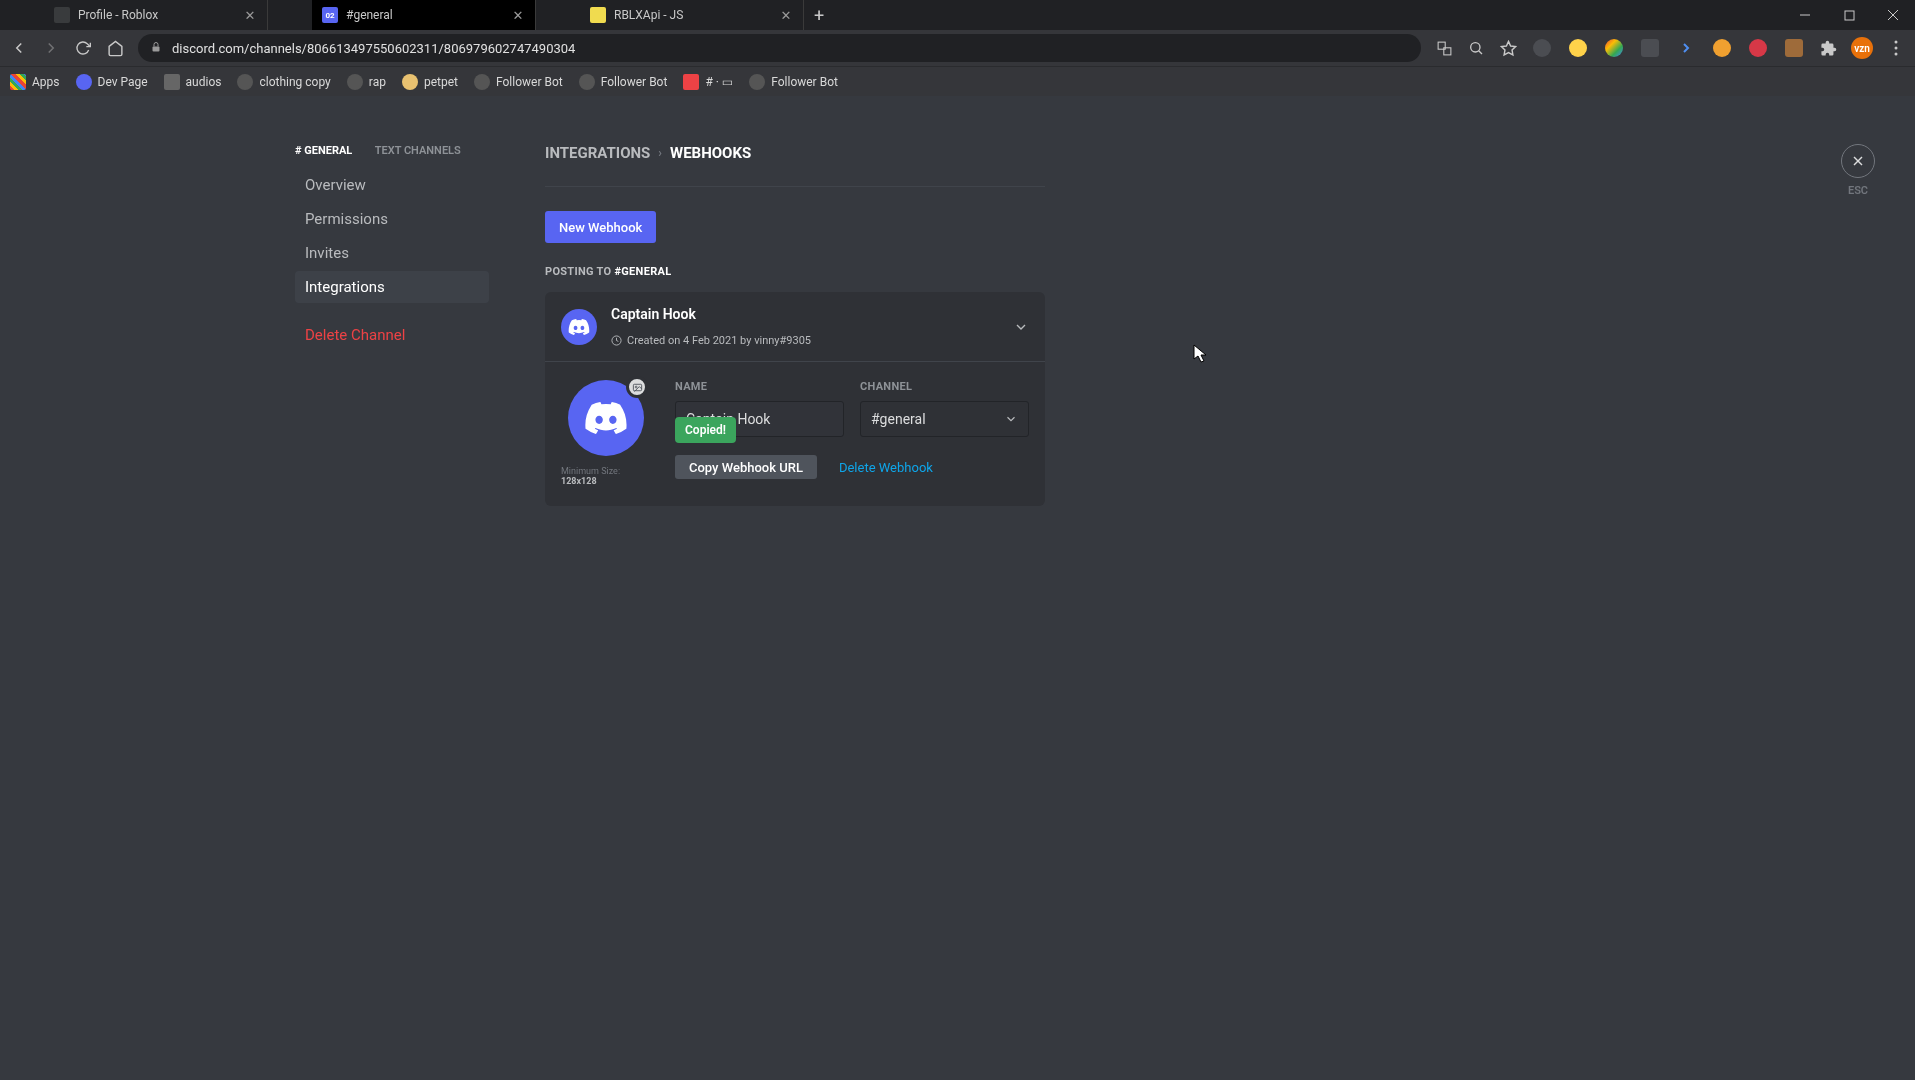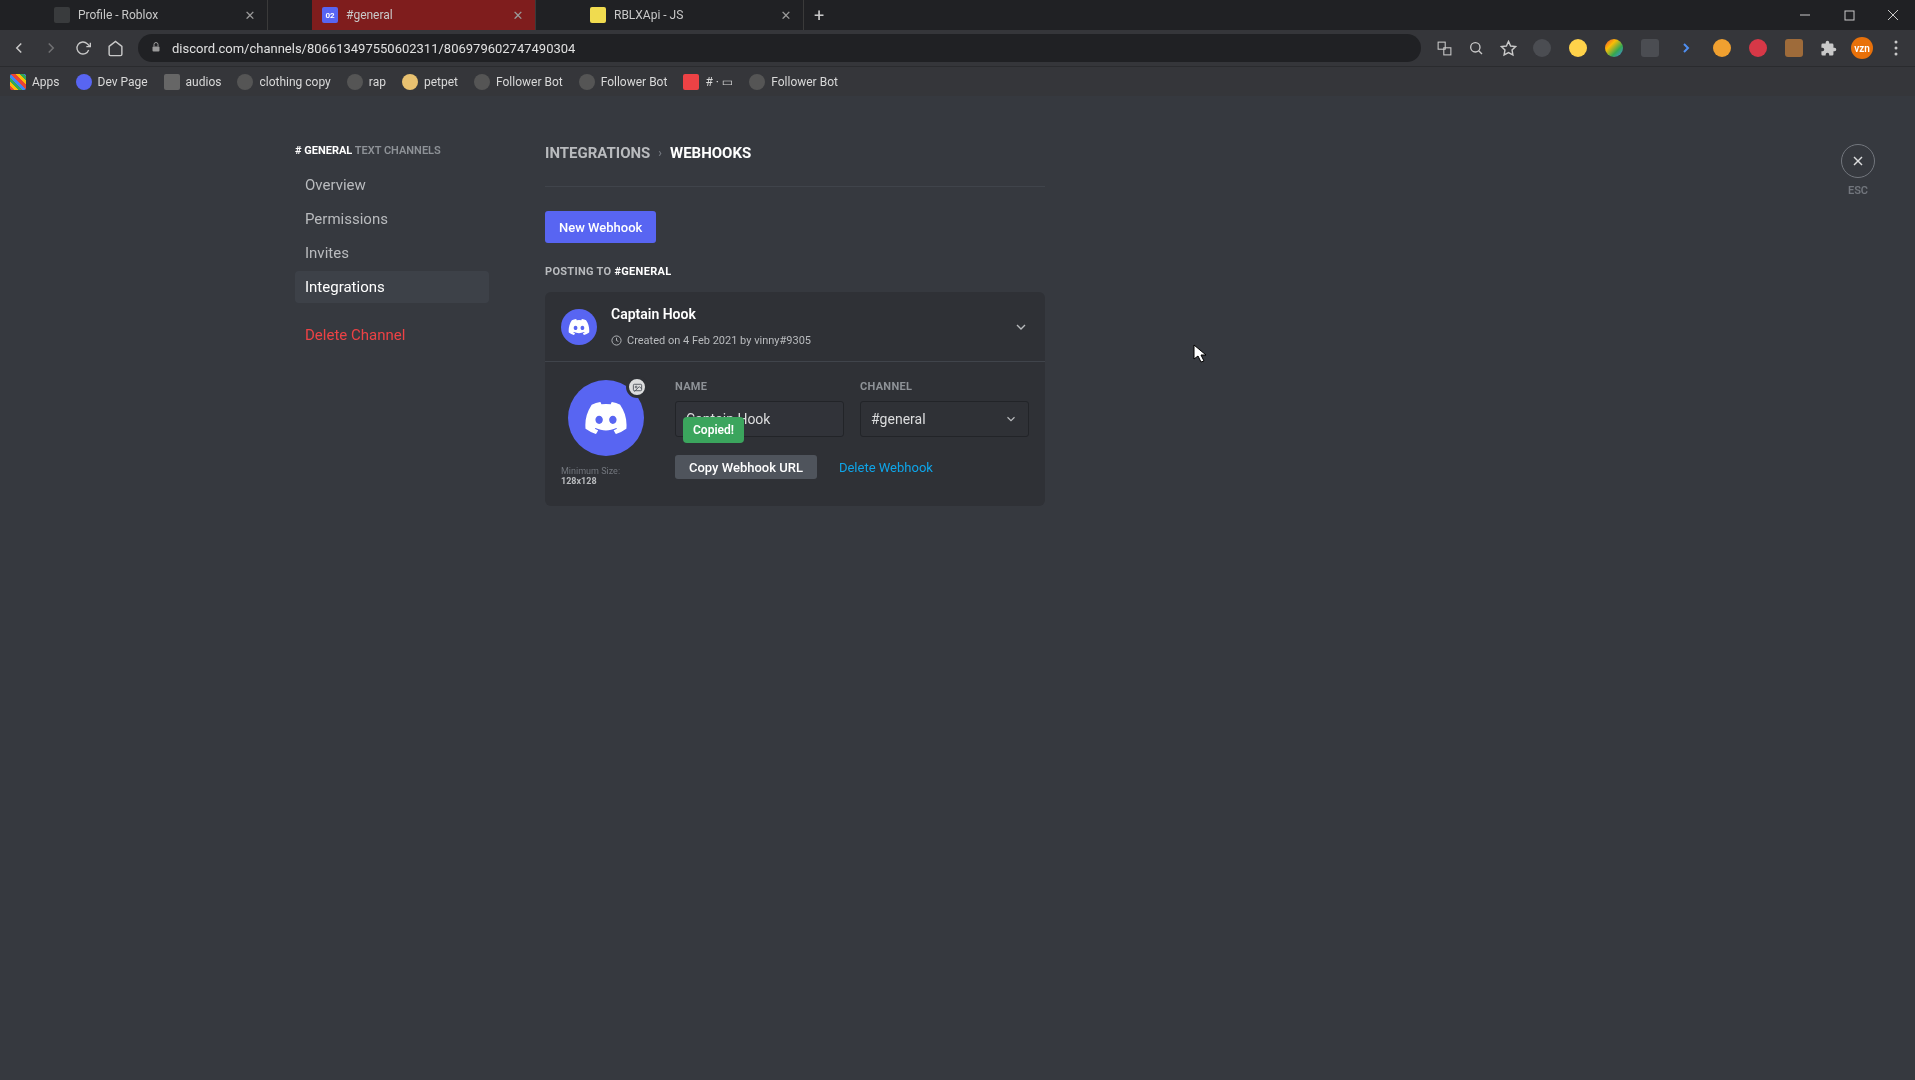--- a/index.html
+++ b/index.html
@@ -2,21 +2,21 @@
 <html><head>
 <meta charset="utf-8">
 <style>
 * { margin:0; padding:0; box-sizing:border-box; font-family:-apple-system,BlinkMacSystemFont,"Segoe UI",Roboto,sans-serif; }
 body { background:#202225; width:1915px; height:1080px; overflow:hidden; color:#dcddde; }
 
 
 .titlebar { height:30px; background:#202124; display:flex; align-items:center; }
 .tabs { display:flex; height:100%; }
 .tab { width:224px; height:30px; display:flex; align-items:center; padding:0 10px; gap:8px; font-size:12px; color:#c9c9c9; border-right:1px solid #3a3a3a; position:relative;margin-left:44px; }
-.tab.active { background:#7f1d1d; }
+.tab.active { background:#000000; }
 .tab .favicon { width:16px; height:16px; border-radius:2px; flex-shrink:0; }
 .tab .close { margin-left:auto; width:14px; height:14px; display:flex; align-items:center; justify-content:center; font-size:13px; color:#9a9a9a; }
 .newtab { width:30px; display:flex; align-items:center; justify-content:center; color:#c9c9c9; font-size:18px; }
 .winbtns { margin-left:auto; display:flex; }
 .winbtn { width:44px; height:30px; display:flex; align-items:center; justify-content:center; color:#c9c9c9; }
 
 .nav { height:36px; background:#35363a; display:flex; align-items:center; padding:0 10px; gap:14px; }
 .nav .ico { width:18px; height:18px; display:flex; align-items:center; justify-content:center; color:#c9c9c9; }
 .addr { flex:1 1 auto; height:28px; background:#202124; border-radius:14px; display:flex; align-items:center; padding:0 12px; gap:8px; font-size:13px; color:#e0e0e0; }
 .addr .lock { width:14px; height:14px; color:#9a9a9a; }
@@ -26,21 +26,21 @@
 
 .bmbar { height:30px; background:#35363a; border-top:1px solid #2a2b2e; display:flex; align-items:center; padding:0 10px; gap:16px; font-size:12px; color:#d9d9d9; }
 .bm { display:flex; align-items:center; gap:6px; }
 .bm .bico { width:16px; height:16px; border-radius:50%; background:#555; flex-shrink:0; }
 
 
 .page { position:relative; height:calc(1080px - 30px - 36px - 30px); background:#36393f; display:flex; }
 .sidebar { width:505px; background:#36393f; padding:48px 16px 0; display:flex; flex-direction:column; align-items:flex-end; }
 .sb-inner { width:194px; }
 .sb-head { font-size:11px; color:#8e9297; font-weight:600; margin-bottom:12px; }
-.sb-head .ch { color:#fff; font-weight:700; margin-right:0; }
+.sb-head .ch { color:#fff; font-weight:700; margin-right:20px; }
 .sb-item { height:32px; display:flex; align-items:center; padding:0 10px; border-radius:4px; font-size:15px; color:#b9bbbe; cursor:pointer; margin-bottom:2px; }
 .sb-item.sel { background:#4f545c52; color:#fff; }
 .sb-item.danger { color:#ed4245; margin-top:16px; }
 
 .main { flex:1; padding:48px 40px; position:relative; }
 .crumb { font-size:15px; font-weight:700; color:#b9bbbe; display:flex; align-items:center; gap:8px; }
 .crumb .sep { color:#72767d; font-size:12px; }
 .crumb .cur { color:#fff; }
 .desc { margin-top:12px; font-size:13px; color:#b9bbbe; max-width:520px; line-height:1.4; }
 .desc .lnk { color:#00aff4; }
@@ -65,21 +65,21 @@
 
 .form-col { flex:1; }
 .row2 { display:flex; gap:16px; }
 .fld { flex:1; }
 .lbl { font-size:11px; font-weight:700; color:#8e9297; letter-spacing:.3px; margin-bottom:8px; }
 .input { width:100%; height:36px; background:#313339; border:1px solid #222428; border-radius:3px; color:#dcddde; padding:0 10px; font-size:14px; }
 .select { width:100%; height:36px; background:#2f3136; border:1px solid #222428; border-radius:3px; color:#dcddde; padding:0 10px; font-size:14px; display:flex; align-items:center; justify-content:space-between; }
 .actions { margin-top:18px; display:flex; gap:22px; align-items:center; position:relative; }
 .btn-grey { background:#4f545c; color:#fff; border:none; height:24px; padding:0 14px; border-radius:3px; font-size:13px; font-weight:500; cursor:pointer; position:relative; }
 .btn-link-danger { background:transparent; border:none; color:#0ea5e9; font-size:13px; font-weight:400; cursor:pointer; }
-.tooltip { position:absolute; bottom:36px; left:8px; background:#3ba55d; color:#fff; font-size:12px; font-weight:600; padding:6px 10px; border-radius:4px; }
+.tooltip { position:absolute; bottom:36px; left:0; background:#3ba55d; color:#fff; font-size:12px; font-weight:600; padding:6px 10px; border-radius:4px; }
 .tooltip::after { content:""; position:absolute; bottom:-5px; left:22px; border:5px solid transparent; border-top-color:#3ba55d; }
 
 .closebox { position:absolute; top:48px; right:40px; display:flex; flex-direction:column; align-items:center; gap:6px; }
 .closecirc { width:34px; height:34px; border:1px solid #72767d; border-radius:50%; display:flex; align-items:center; justify-content:center; color:#dcddde; cursor:pointer; }
 .esc { font-size:11px; color:#72767d; font-weight:600; }
 
 .cursor { position:absolute; left:688px; top:248px; width:16px; height:20px; }
 
 svg { display:block; }
 </style>

